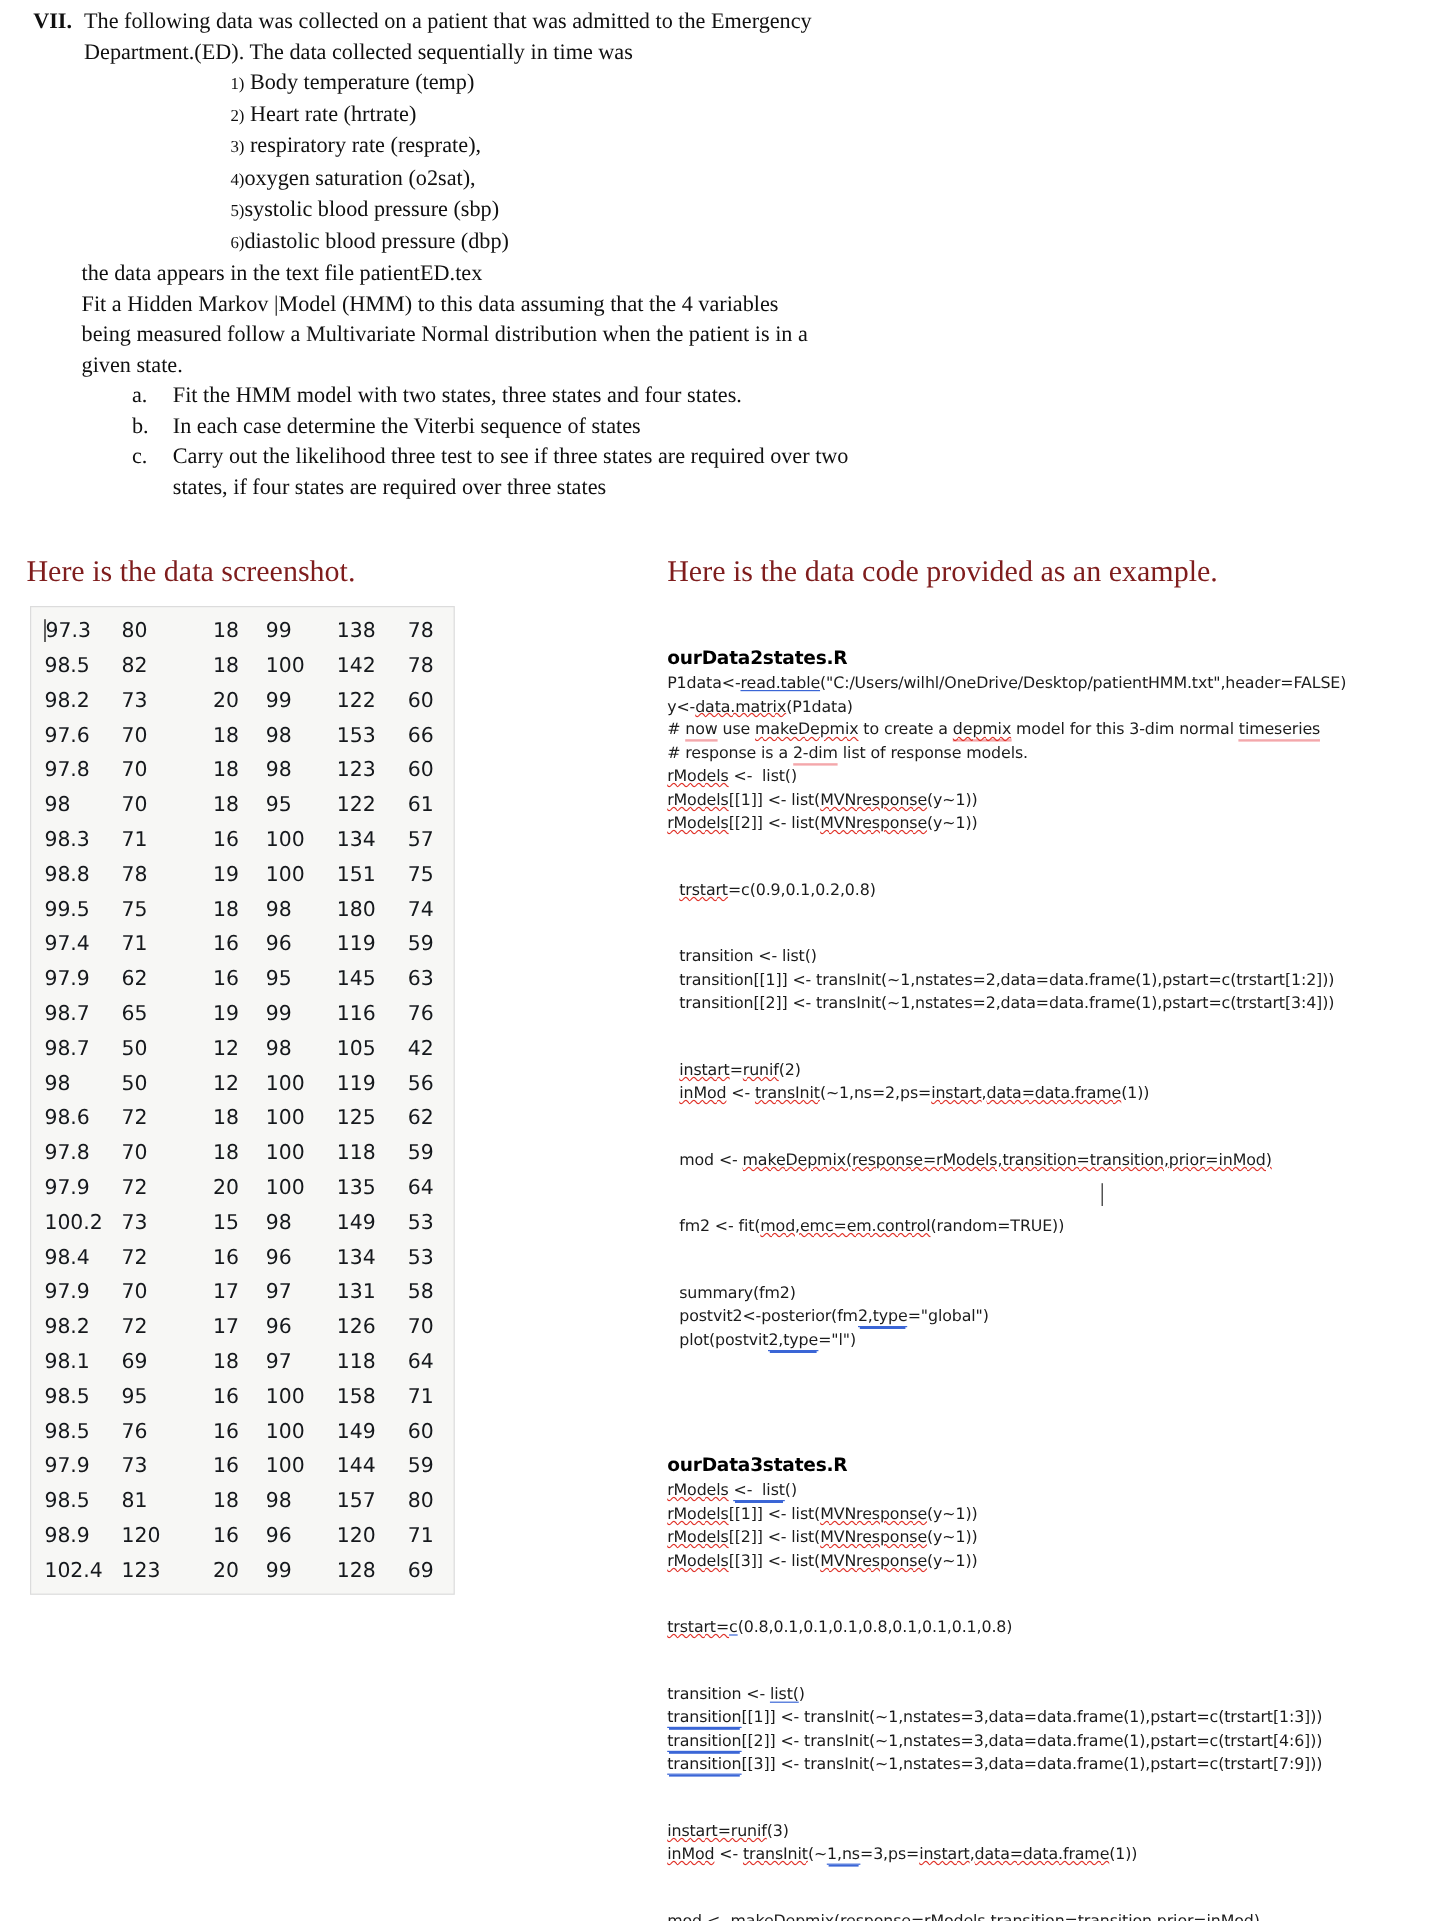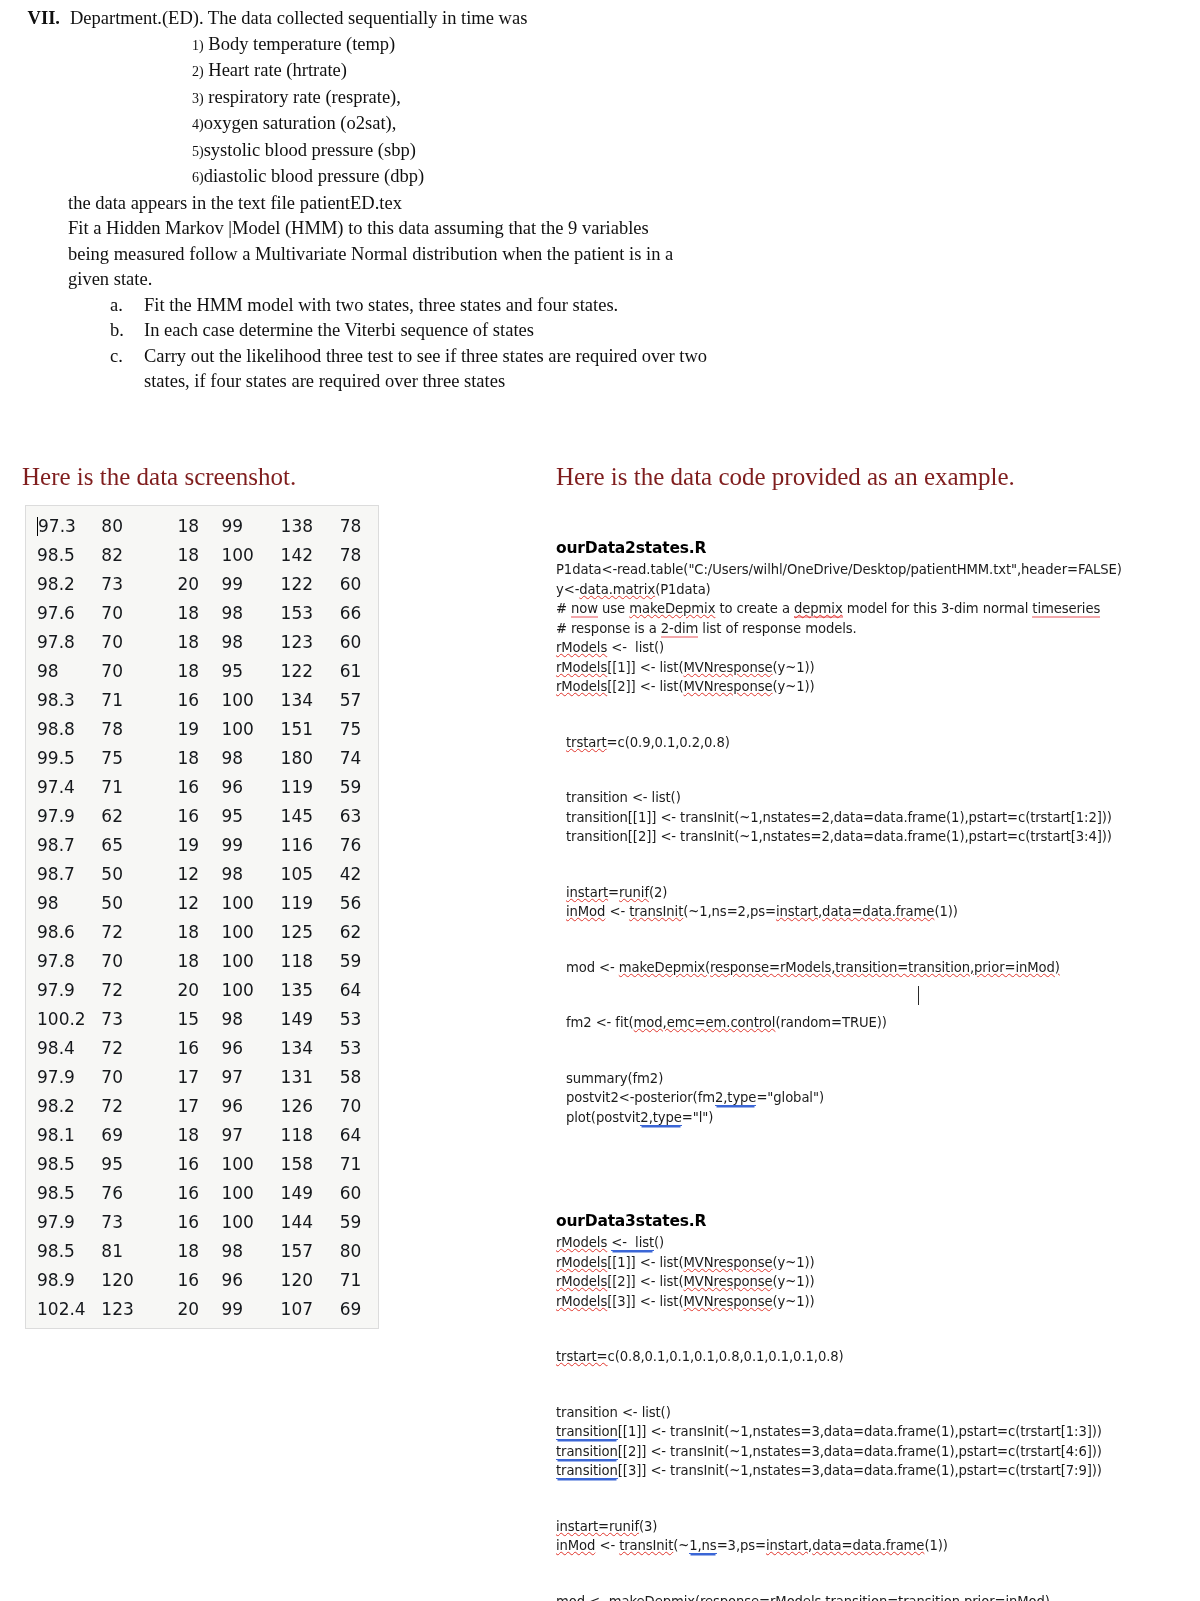--- a/index.html
+++ b/index.html
@@ -150,40 +150,42 @@
     border-bottom: 2.5px solid #f4a7ab;
     padding-bottom: 0px;
   }
   
   .bl {
     border-bottom: 1.5px solid #3b66d6;
     box-shadow: 0 3px 0 -1.5px #3b66d6;
   }
   
   .bl1 {
+    text-decoration: underline;
     text-decoration-color: #3b66d6;
     text-underline-offset: 1.5px;
   }
   .caret-code {
     position: absolute;
     left: 362px;
     top: 478px;
     width: 1px;
     height: 19px;
     background: #2a2a2a;
   }
 </style>
 </head>
 <body>
 
 <div class="question">
 
   <div class="q-head">
     <div class="q-numeral">VII.</div>
     <div class="q-body">
+      <div>The following data was collected on a patient that was admitted to the Emergency</div>
       <div>Department.(ED). The data collected sequentially in time was</div>
     </div>
   </div>
 
   <div class="q-list-var">
     <div>
       <span class="q-sub">1)</span>
       <span>Body temperature (temp)</span>
     </div>
     <div>
@@ -199,21 +201,21 @@
     </div>
     <div>
       <span class="q-sub">5)</span><span>systolic blood pressure (sbp)</span>
     </div>
     <div>
       <span class="q-sub">6)</span><span>diastolic blood pressure (dbp)</span>
     </div>
   </div>
 
   <div class="q-para">the data appears in the text file patientED.tex</div>
-  <div class="q-para"> Fit a Hidden Markov |Model (HMM) to this data assuming that the 9 variables</div>
+  <div class="q-para"> Fit a Hidden Markov |Model (HMM) to this data assuming that the 4 variables</div>
   <div class="q-para">being measured follow a Multivariate Normal distribution when the patient is in a</div>
   <div class="q-para">given state.</div>
 
   <div class="q-abc">
     <div class="q-abc-row">
       <div class="q-abc-letter">a.</div>
       <div class="q-abc-text">Fit the HMM model with two states, three states and four states.</div>
     </div>
     <div class="q-abc-row">
       <div class="q-abc-letter">b.</div>
@@ -449,21 +451,21 @@
           <td class="c2">16</td>
           <td class="c3">96</td>
           <td class="c4">120</td>
           <td class="c5">71</td>
         </tr>
         <tr>
           <td class="c0">102.4</td>
           <td class="c1">123</td>
           <td class="c2">20</td>
           <td class="c3">99</td>
-          <td class="c4">107</td>
+          <td class="c4">128</td>
           <td class="c5">69</td>
         </tr>
       </tbody>
   </table>
 </div>
 
 <div class="code-block">
 
   <div class="code-title">ourData2states.R</div>
 

